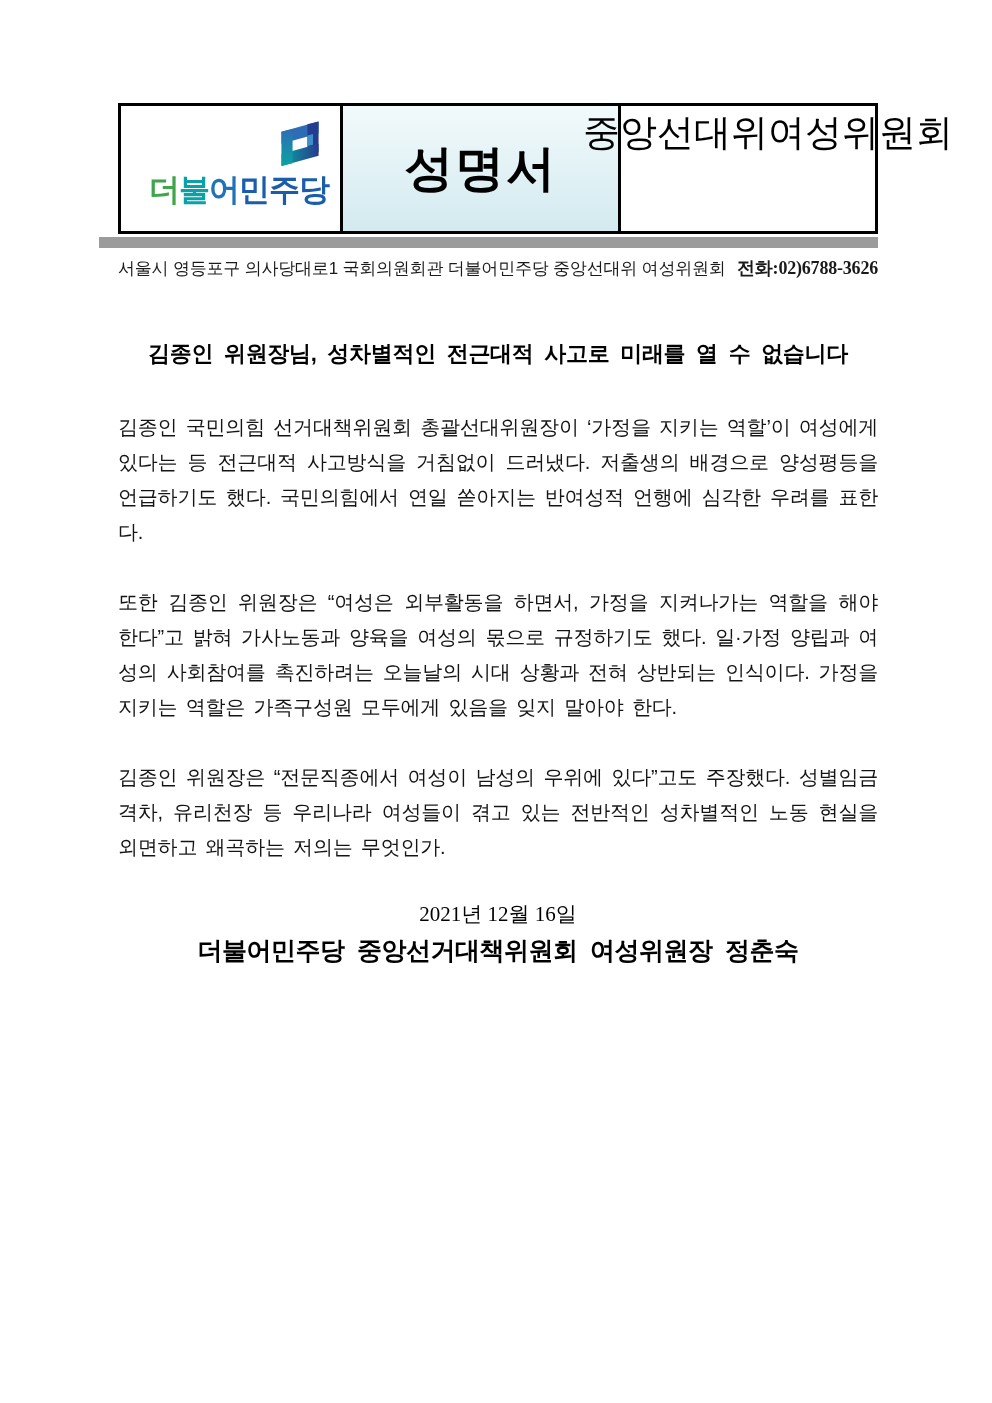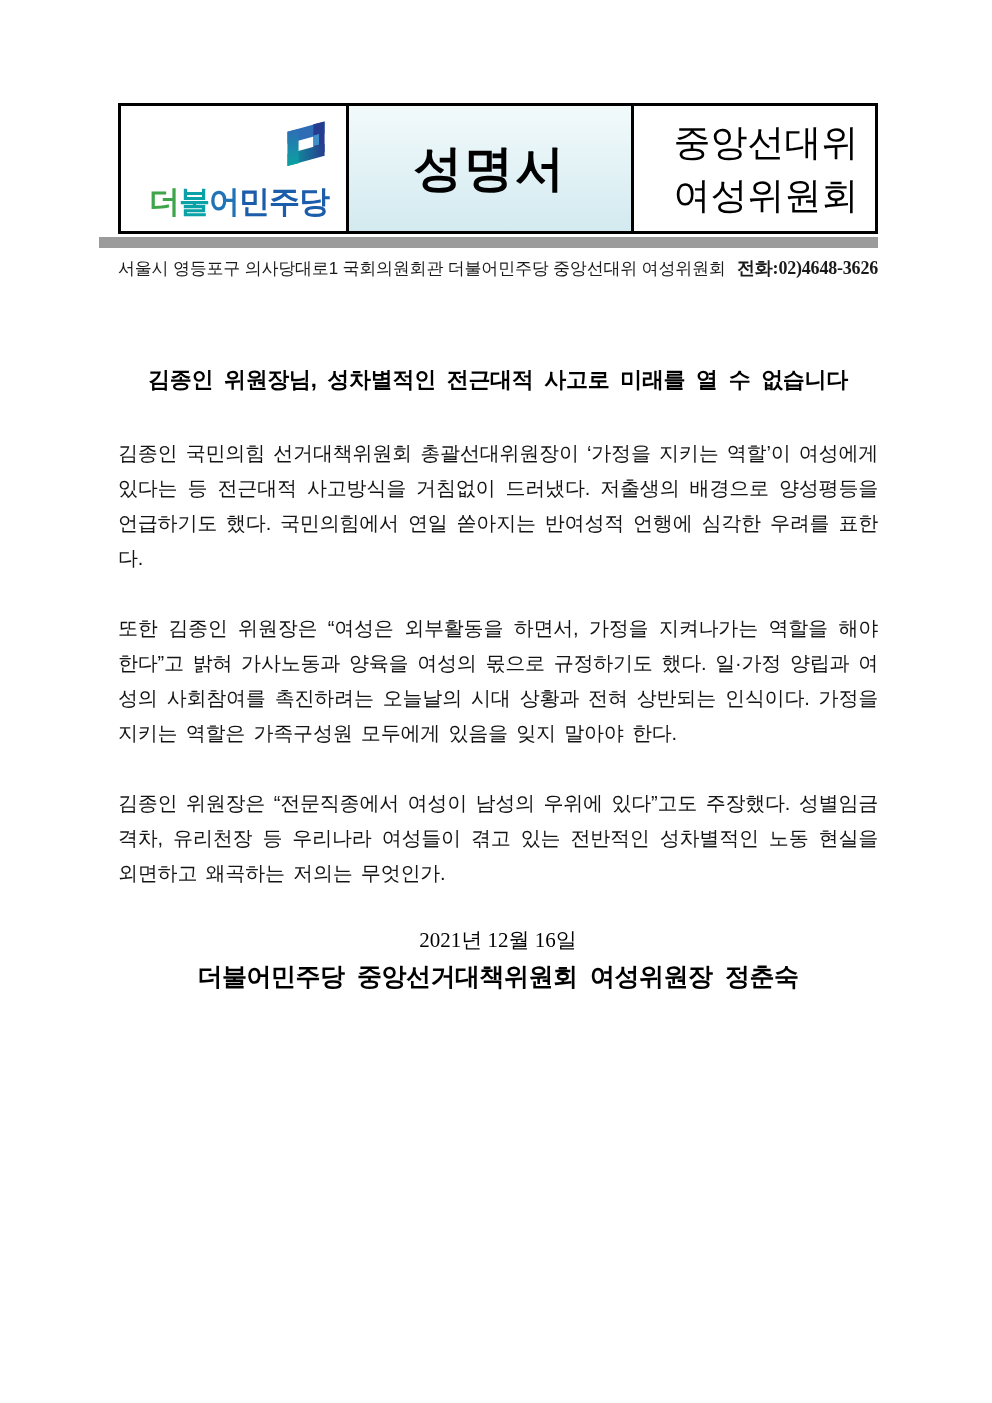--- a/index.html
+++ b/index.html
@@ -33,21 +33,21 @@
   .logo-flag {
     position: absolute;
     top: 7px;
     right: 14px;
     width: 52px;
     height: 56px;
   }
   .logo-text {
     position: absolute;
     left: 28px;
-    bottom: 8px;
+    bottom: 20px;
     font-weight: 800;
     font-size: 31px;
     letter-spacing: -1px;
     white-space: nowrap;
   }
   .syl-g  { color: var(--logo-green, #3fa54a); }
   .syl-t  { color: var(--logo-teal, #0aa2a6); }
   .syl-b1 { color: var(--logo-blue-light, #2173b7); }
   .syl-b  { color: var(--logo-blue, #1b5cab); }
 
@@ -63,21 +63,21 @@
   .doctype-label {
     font-size: 49px;
     font-weight: 800;
     letter-spacing: 2px;
     color: #000;
   }
   .cell-org {
     width: 254px;
     background: #fff;
     display: flex;
-    flex-direction: column;
+    flex-direction: row;
     justify-content: center;
     padding-left: 40px;
     font-family: "Liberation Serif", "DejaVu Serif", serif;
     font-size: 37px;
     line-height: 53px;
     color: #000;
     white-space: nowrap;
   }
 
   .gray-bar {
@@ -100,21 +100,21 @@
     white-space: nowrap;
   }
   .contact-row .phone {
     font-family: "Liberation Serif", "DejaVu Serif", serif;
     font-weight: 700;
     font-size: 18px;
   }
 
   
   .title {
-    margin-top: 85px;
+    margin-top: 59px;
     text-align: center;
     font-size: 22px;
     font-weight: 800;
     word-spacing: 5px;
     letter-spacing: -0.3px;
     color: #000;
   }
   .body-text {
     margin-top: 41px;
     font-size: 20px;
@@ -182,21 +182,21 @@
       <div>중앙선대위</div>
       <div>여성위원회</div>
     </div>
 
   </div>
 
   <div class="gray-bar"></div>
 
   <div class="contact-row">
     <span>서울시 영등포구 의사당대로1 국회의원회관 더불어민주당 중앙선대위 여성위원회</span>
-    <span class="phone">전화:02)4648-3626</span>
+    <span class="phone">전화:02)6788-3626</span>
   </div>
 
   <h1 class="title">김종인 위원장님, 성차별적인 전근대적 사고로 미래를 열 수 없습니다</h1>
 
   <section class="body-text">
     <p>김종인 국민의힘 선거대책위원회 총괄선대위원장이 ‘가정을 지키는 역할’이 여성에게 있다는 등 전근대적 사고방식을 거침없이 드러냈다. 저출생의 배경으로 양성평등을 언급하기도 했다. 국민의힘에서 연일 쏟아지는 반여성적 언행에 심각한 우려를 표한다.</p>
     <p>또한 김종인 위원장은 “여성은 외부활동을 하면서, 가정을 지켜나가는 역할을 해야 한다”고 밝혀 가사노동과 양육을 여성의 몫으로 규정하기도 했다. 일·가정 양립과 여성의 사회참여를 촉진하려는 오늘날의 시대 상황과 전혀 상반되는 인식이다. 가정을 지키는 역할은 가족구성원 모두에게 있음을 잊지 말아야 한다.</p>
     <p>김종인 위원장은 “전문직종에서 여성이 남성의 우위에 있다”고도 주장했다. 성별임금격차, 유리천장 등 우리나라 여성들이 겪고 있는 전반적인 성차별적인 노동 현실을 외면하고 왜곡하는 저의는 무엇인가.</p>
   </section>
 

